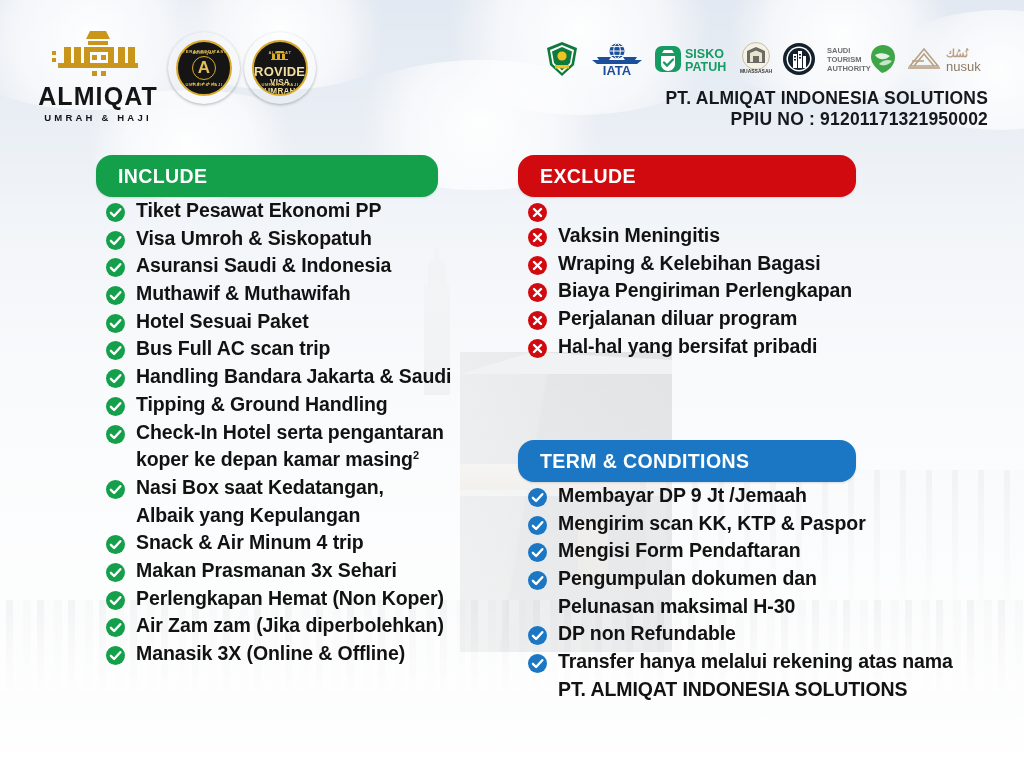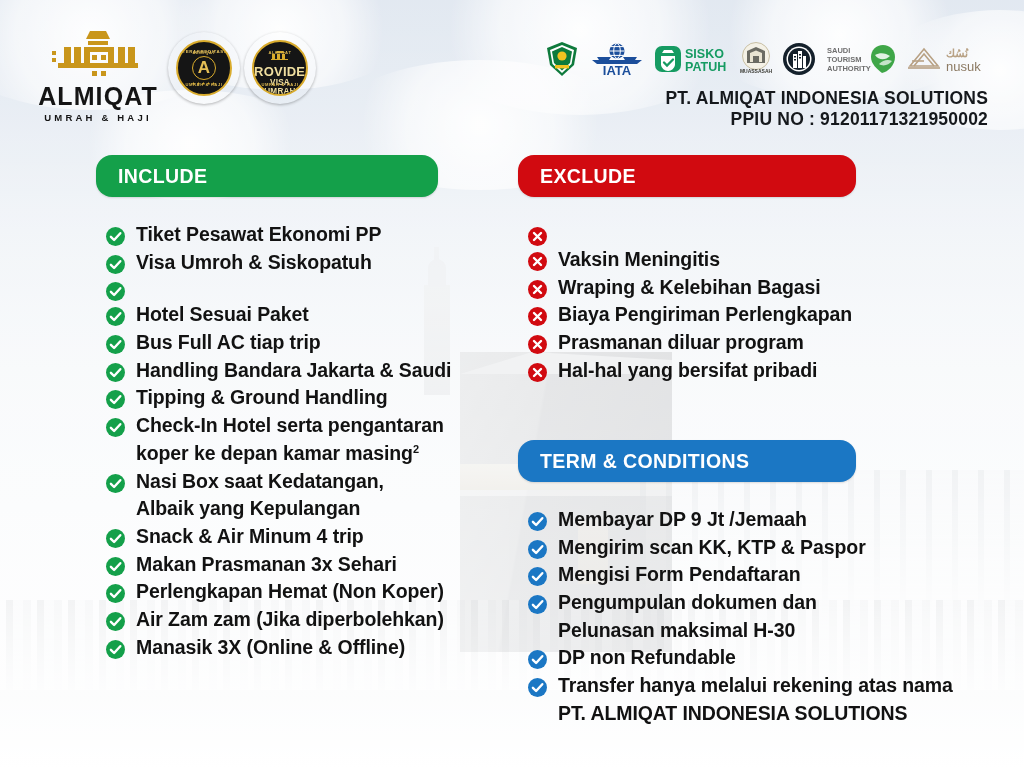--- a/index.html
+++ b/index.html
@@ -154,21 +154,21 @@
 
   .pill{
     height:42px; border-radius:16px; display:flex; align-items:center;
     padding-left:22px; color:#fff; font-weight:800; font-size:19.5px;
     letter-spacing:.4px; box-shadow:0 1px 2px rgba(0,0,0,.13);
   }
   .pill-include{ width:342px; background:#14a04a; }
   .pill-exclude{ width:338px; background:#d10a10; }
   .pill-tc{ width:338px; background:#1b77c4;text-align:right; }
 
-  ul.items{ list-style:none; margin-top:24px; }
+  ul.items{ list-style:none; margin-top:0; }
   ul.items li{
     display:flex; align-items:flex-start; gap:11px;
     margin-bottom:0px; padding-left:10px;
   }
   .ico{ flex:0 0 auto; width:19px; height:19px; margin-top:6px; }
   .ico.spacer{ visibility:hidden; }
   .txt{
     font-size:19.5px; font-weight:700; color:#121212;
     line-height:1.42; letter-spacing:-.1px;
     font-family:"Liberation Sans", sans-serif;
@@ -380,34 +380,42 @@
               <circle cx="9.5" cy="9.5" r="9.5" fill="#14A04A"></circle>
               <path d="M4.9 9.8 L8.1 13 L14.3 6.2" stroke="#fff" stroke-width="2.4" fill="none" stroke-linecap="round" stroke-linejoin="round"></path>
             </svg></span>
           <span class="txt">Visa Umroh &amp; Siskopatuh</span>
         </li>
         <li>
           <span class="ico"><svg width="19" height="19" viewBox="0 0 19 19" aria-hidden="true">
               <circle cx="9.5" cy="9.5" r="9.5" fill="#14A04A"></circle>
               <path d="M4.9 9.8 L8.1 13 L14.3 6.2" stroke="#fff" stroke-width="2.4" fill="none" stroke-linecap="round" stroke-linejoin="round"></path>
             </svg></span>
+          <span class="txt">Asuransi Saudi &amp; Indonesia</span>
+        </li>
+        <li>
+          <span class="ico"><svg width="19" height="19" viewBox="0 0 19 19" aria-hidden="true">
+              <circle cx="9.5" cy="9.5" r="9.5" fill="#14A04A"></circle>
+              <path d="M4.9 9.8 L8.1 13 L14.3 6.2" stroke="#fff" stroke-width="2.4" fill="none" stroke-linecap="round" stroke-linejoin="round"></path>
+            </svg></span>
+          <span class="txt">Muthawif &amp; Muthawifah</span>
         </li>
         <li>
           <span class="ico"><svg width="19" height="19" viewBox="0 0 19 19" aria-hidden="true">
               <circle cx="9.5" cy="9.5" r="9.5" fill="#14A04A"></circle>
               <path d="M4.9 9.8 L8.1 13 L14.3 6.2" stroke="#fff" stroke-width="2.4" fill="none" stroke-linecap="round" stroke-linejoin="round"></path>
             </svg></span>
           <span class="txt">Hotel Sesuai Paket</span>
         </li>
         <li>
           <span class="ico"><svg width="19" height="19" viewBox="0 0 19 19" aria-hidden="true">
               <circle cx="9.5" cy="9.5" r="9.5" fill="#14A04A"></circle>
               <path d="M4.9 9.8 L8.1 13 L14.3 6.2" stroke="#fff" stroke-width="2.4" fill="none" stroke-linecap="round" stroke-linejoin="round"></path>
             </svg></span>
-          <span class="txt">Bus Full AC tiap trip</span>
+          <span class="txt">Bus Full AC scan trip</span>
         </li>
         <li>
           <span class="ico"><svg width="19" height="19" viewBox="0 0 19 19" aria-hidden="true">
               <circle cx="9.5" cy="9.5" r="9.5" fill="#14A04A"></circle>
               <path d="M4.9 9.8 L8.1 13 L14.3 6.2" stroke="#fff" stroke-width="2.4" fill="none" stroke-linecap="round" stroke-linejoin="round"></path>
             </svg></span>
           <span class="txt">Handling Bandara Jakarta &amp; Saudi</span>
         </li>
         <li>
           <span class="ico"><svg width="19" height="19" viewBox="0 0 19 19" aria-hidden="true">
@@ -512,21 +520,21 @@
               <circle cx="9.5" cy="9.5" r="9.5" fill="#D10A10"></circle>
               <path d="M6 6 L13 13 M13 6 L6 13" stroke="#fff" stroke-width="2.4" stroke-linecap="round"></path>
             </svg></span>
           <span class="txt">Biaya Pengiriman Perlengkapan</span>
         </li>
         <li>
           <span class="ico"><svg width="19" height="19" viewBox="0 0 19 19" aria-hidden="true">
               <circle cx="9.5" cy="9.5" r="9.5" fill="#D10A10"></circle>
               <path d="M6 6 L13 13 M13 6 L6 13" stroke="#fff" stroke-width="2.4" stroke-linecap="round"></path>
             </svg></span>
-          <span class="txt">Prasmanan diluar program</span>
+          <span class="txt">Perjalanan diluar program</span>
         </li>
         <li>
           <span class="ico"><svg width="19" height="19" viewBox="0 0 19 19" aria-hidden="true">
               <circle cx="9.5" cy="9.5" r="9.5" fill="#D10A10"></circle>
               <path d="M6 6 L13 13 M13 6 L6 13" stroke="#fff" stroke-width="2.4" stroke-linecap="round"></path>
             </svg></span>
           <span class="txt">Hal-hal yang bersifat pribadi</span>
         </li>
       </ul>
   </div>

